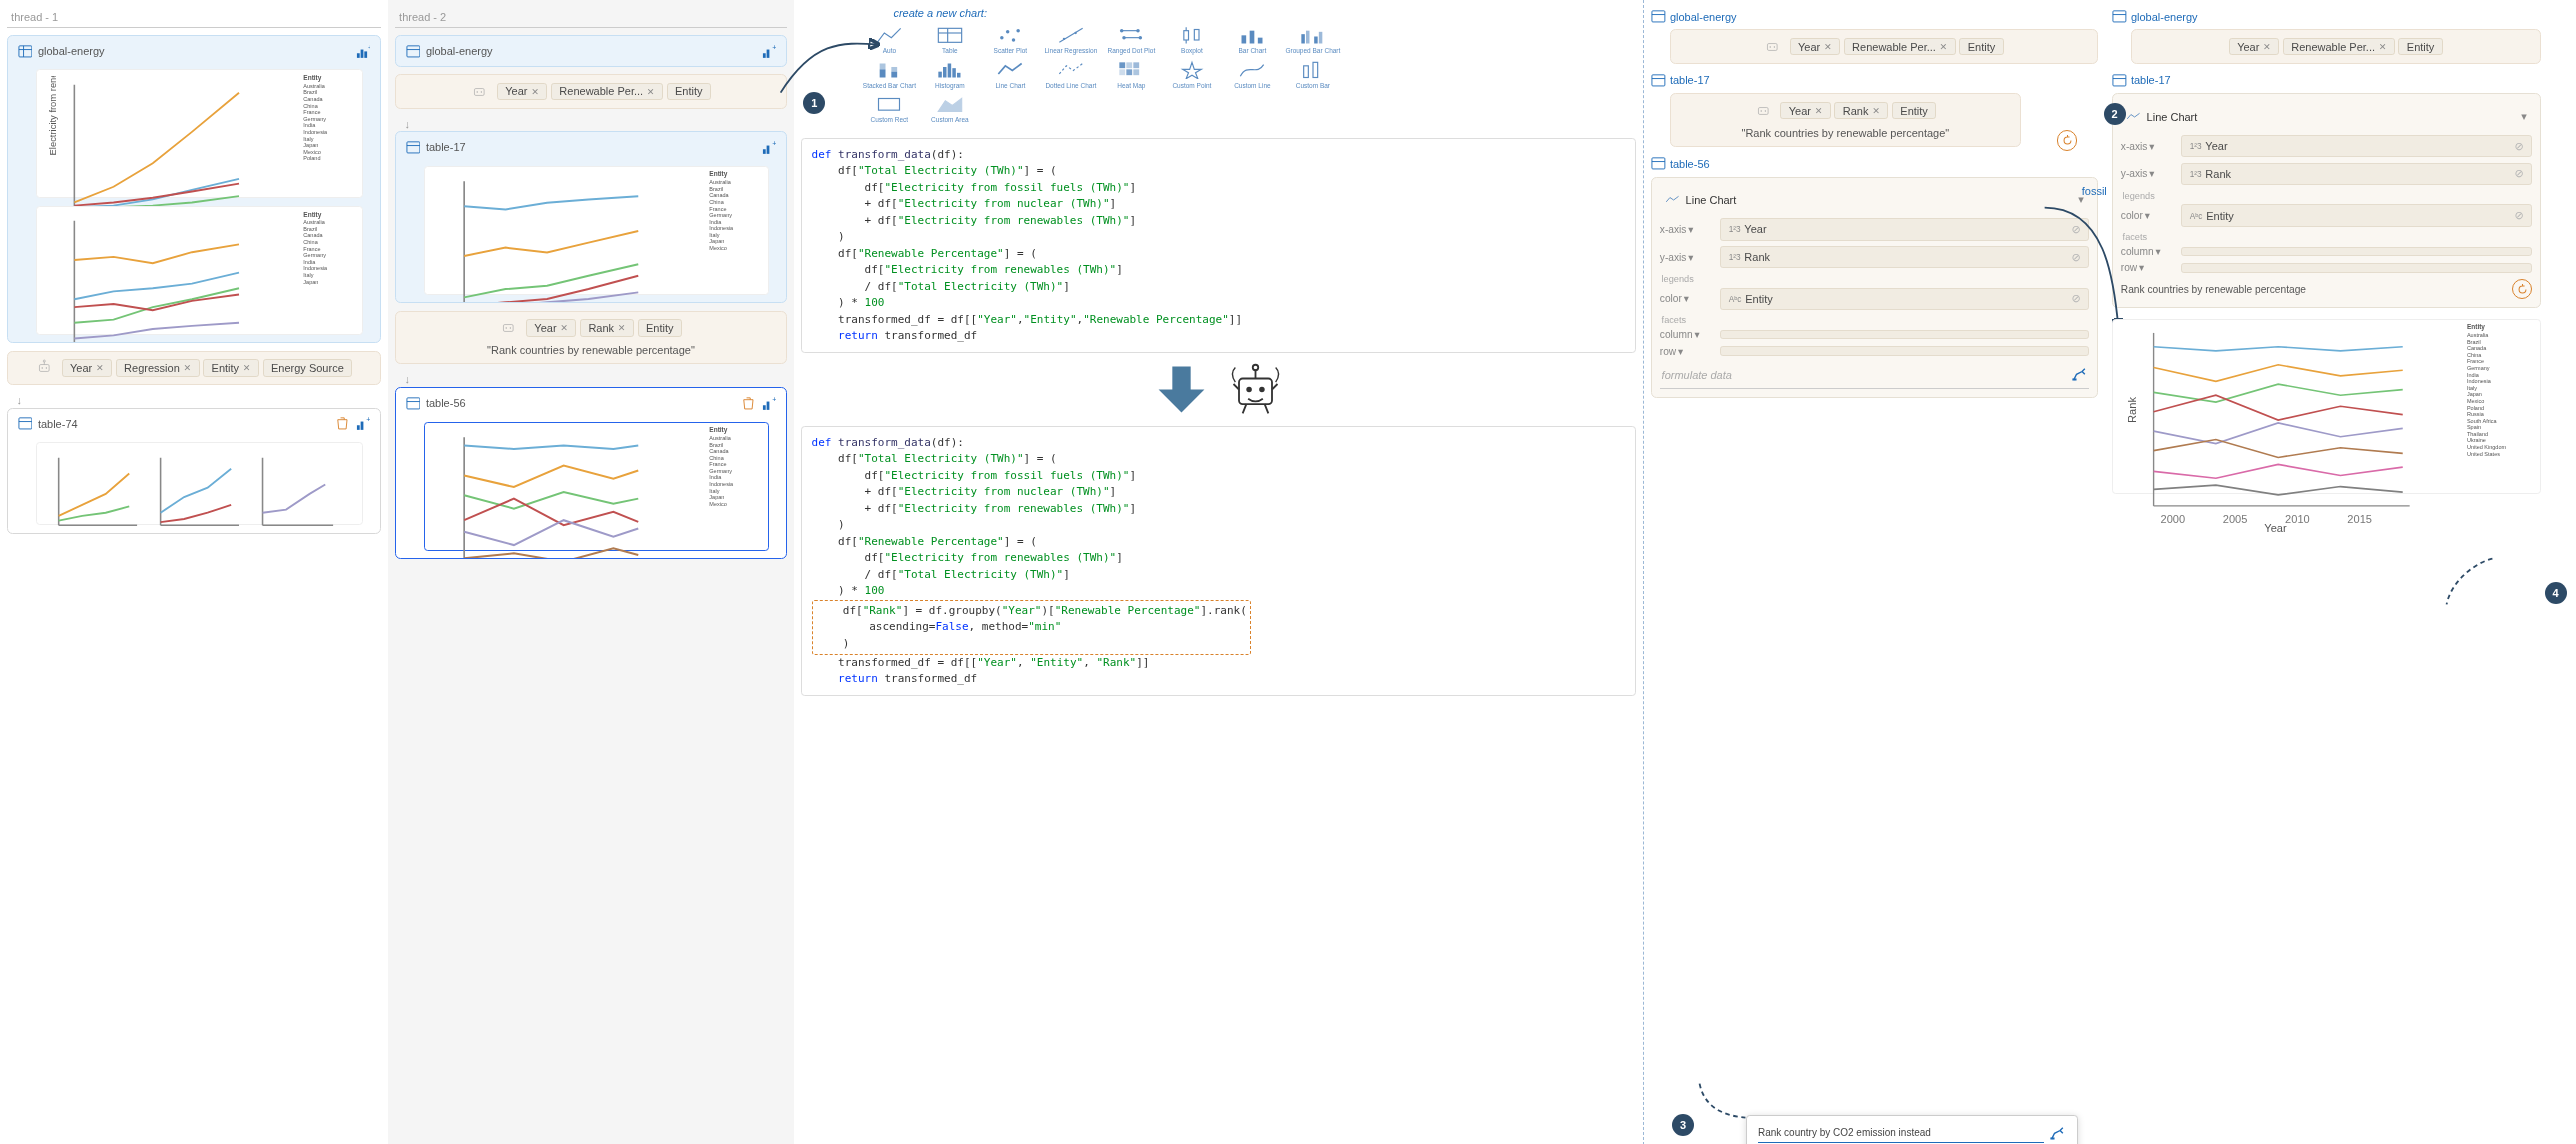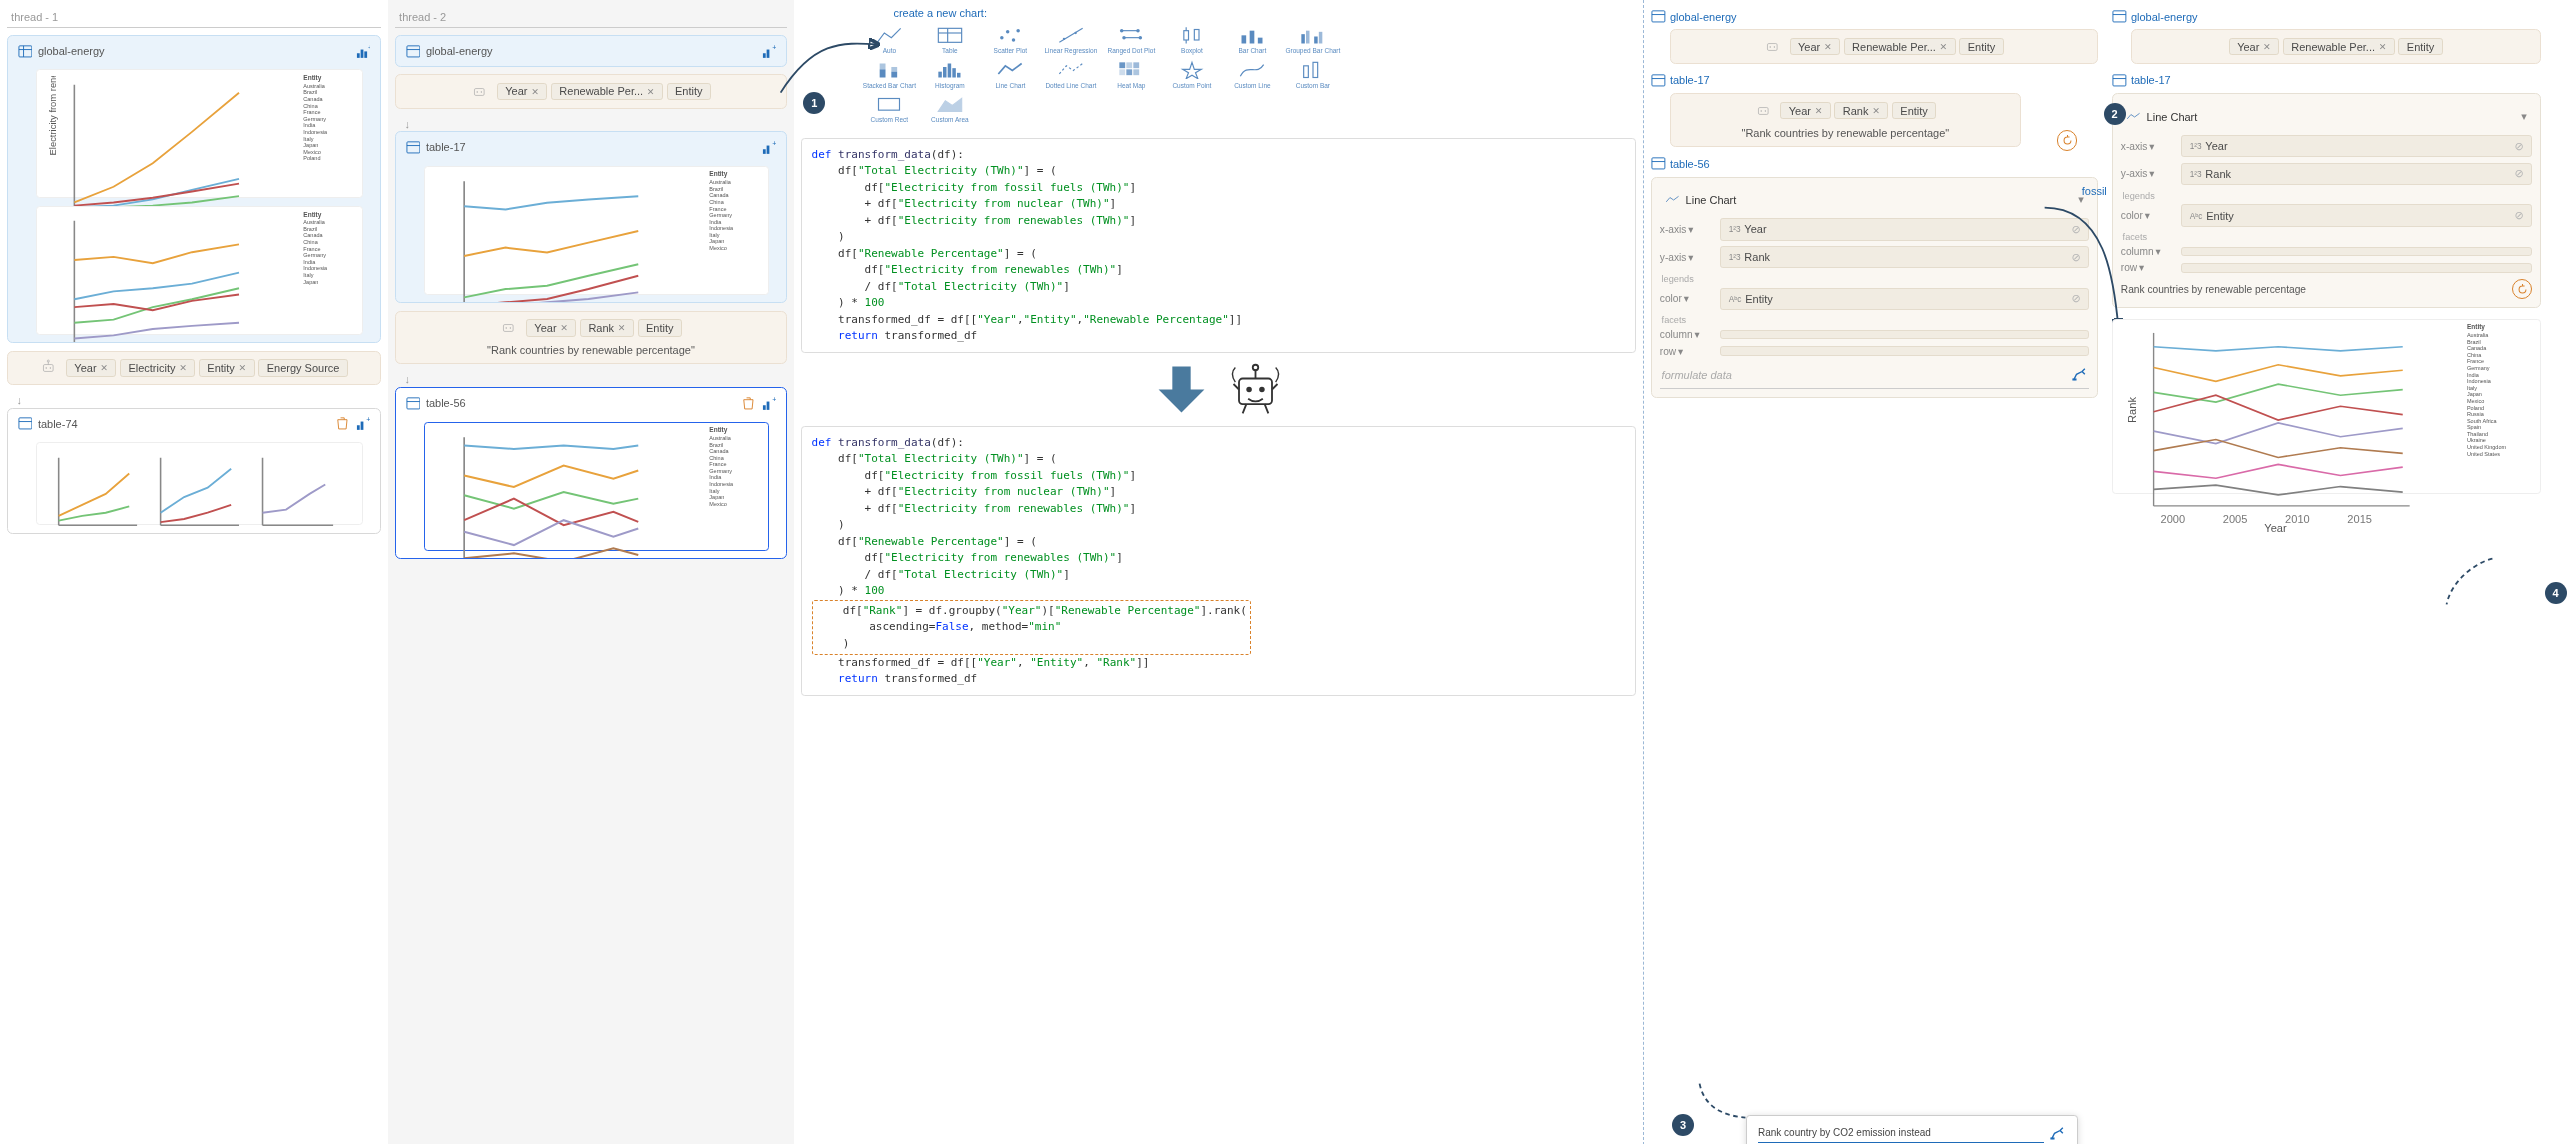--- a/index.html
+++ b/index.html
@@ -373,21 +373,21 @@
             <circle cx="15" cy="13" r="1" fill="currentColor"></circle>
             <line x1="12" y1="4" x2="12" y2="8" stroke="currentColor"></line>
             <circle cx="12" cy="3" r="1.5" fill="none" stroke="currentColor"></circle>
           </svg>
         </span>
       <span class="tag">
           <span>Year</span>
           <span class="x">✕</span>
         </span>
       <span class="tag">
-          <span>Electricity</span>
+          <span>Regression</span>
           <span class="x">✕</span>
         </span>
       <span class="tag">
           <span>Entity</span>
           <span class="x">✕</span>
         </span>
       <span class="tag">
           <span>Energy Source</span>
         </span>
     </div>
@@ -626,21 +626,21 @@
   <div class="arrow-annot" style="left:-18.5px; top:37px;">
     <svg width="111" height="65" viewBox="0 0 120 70">
         <path d="M5,60 C40,5 70,5 110,8" stroke="#2d4a66" marker-end="url(#ah0)"></path>
         <defs>
           <marker id="ah0" markerWidth="6" markerHeight="6" refX="5" refY="3" orient="auto">
             <path d="M0,0 L6,3 L0,6 z" fill="#2d4a66"></path>
           </marker>
         </defs>
       </svg>
   </div>
-  <div style="color:#1e6bb8; font-size:11px; margin-left:92px;">create a new chart:</div>
+  <div style="color:#1e6bb8; font-size:11px; margin-left:92px;font-style:italic;">create a new chart:</div>
 
   <div class="step-badge" style="left:9.2px; top:92px;">1</div>
 
   <div class="chart-type-grid" style="margin-left:55px;">
 
     <div class="chart-type-item">
         <div class="ct-icon">
           <svg viewBox="0 0 24 16">
             <path d="M2,14 L8,6 L14,10 L22,2" fill="none" stroke="currentColor"></path>
           </svg>

